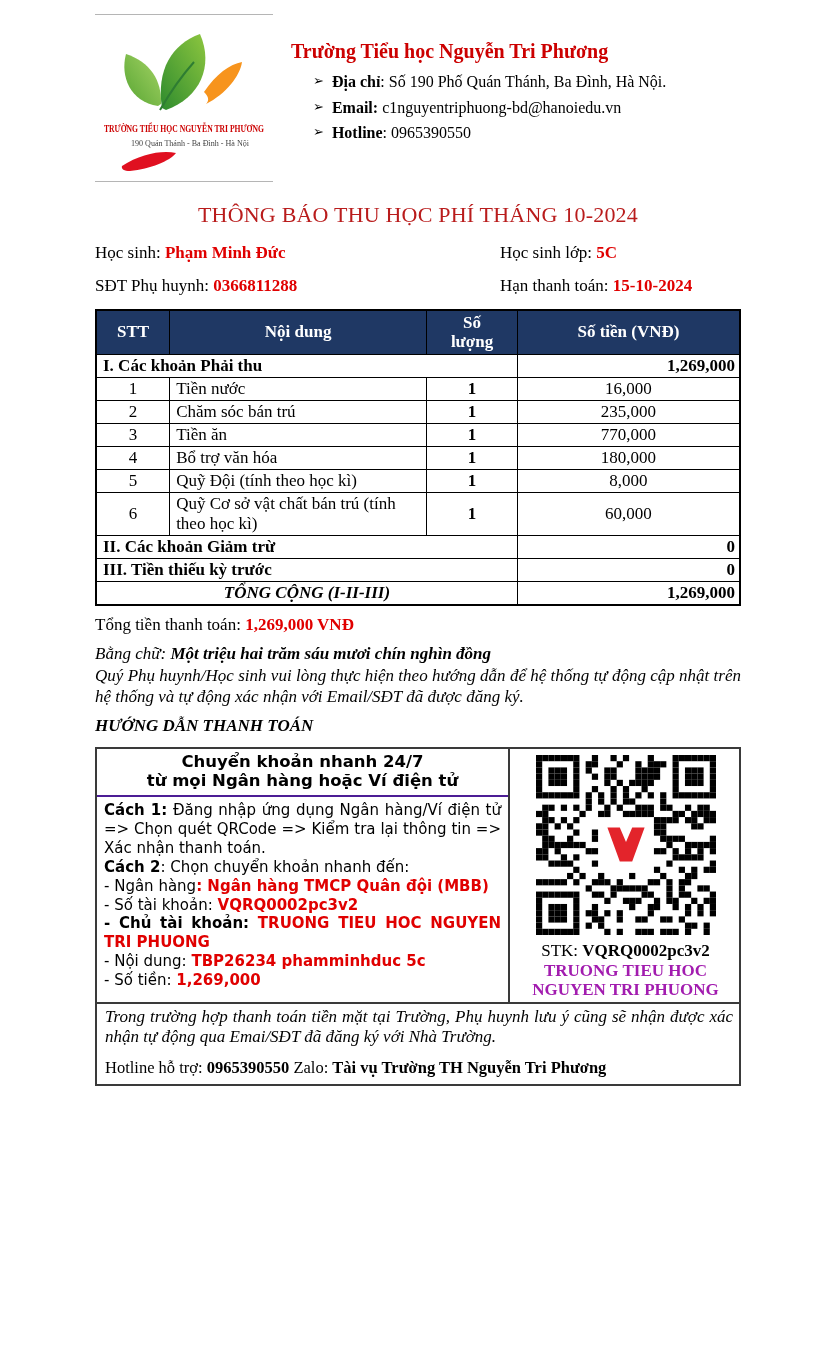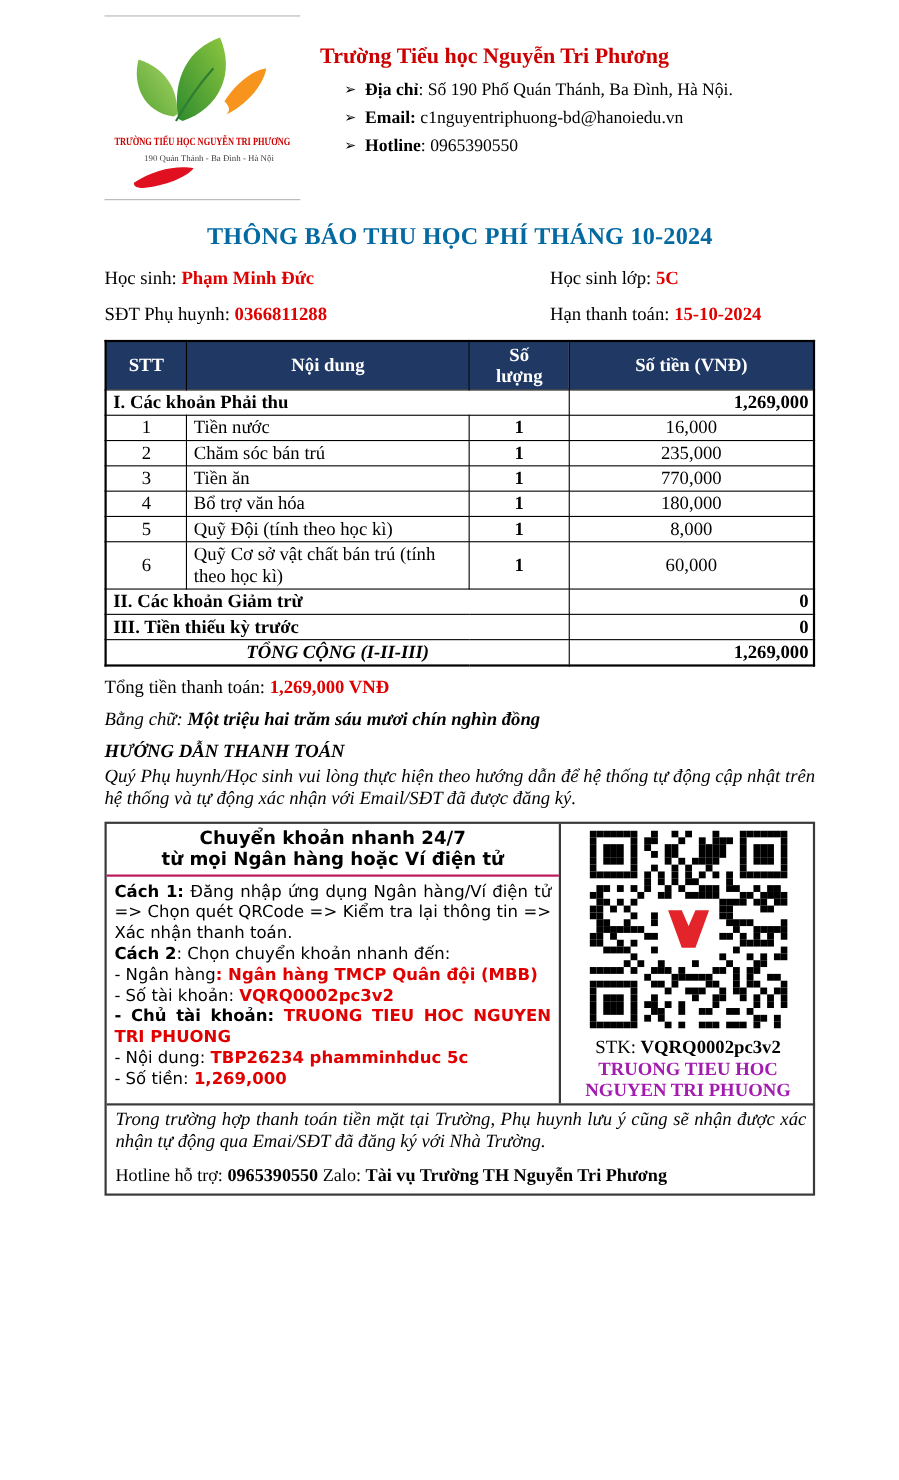--- a/index.html
+++ b/index.html
@@ -19,22 +19,22 @@
   }
   .school-info { padding-left:18px; padding-top:26px; }
   .school-name { font-size:20px; font-weight:bold; color:#cc0000; margin-bottom:6px; }
   .contact-list { list-style:none; margin-left:22px; font-size:16px; line-height:1.6; }
   .contact-list li { display:flex; gap:8px; }
   .bullet { font-size:13px; line-height:1.9; }
   .contact-label { font-weight:bold; }
 
   
   .doc-title {
-    margin-top:20px; text-align:center; color:#0369a1;
-    font-size:22px; font-weight:bold; letter-spacing:.2px;
+    margin-top:20px; text-align:center; color:#b91c1c;
+    font-size:22px; font-weight:normal; letter-spacing:.2px;
   }
 
   
   .student-grid {
     margin-top:14px; display:grid; grid-template-columns:405px 241px;
     row-gap:12px; font-size:17px; line-height:1.25;
   }
   .red-b { color:#e00000; font-weight:bold;margin-top:48px; }
 
   
@@ -62,21 +62,21 @@
   .it { font-style:italic; }
   .b { font-weight:bold; }
   .guide-text { text-align:justify; }
 
   
   .pay-box { margin-top:10px; border:2px solid #3a3a3a; display:grid; grid-template-columns:413px 231px; }
   .pay-left { border-right:2px solid #3a3a3a; }
   .pay-head {
     font-family:"DejaVu Sans", sans-serif; font-weight:bold; font-size:16.5px;
     text-align:center; padding:3px 4px 4px; line-height:1.2;
-    border-bottom:2px solid #be185d;
+    border-bottom:2px solid #4c1d95;
   }
   .pay-body {
     font-family:"DejaVu Sans", sans-serif; font-size:15px; line-height:1.26;
     padding:4px 7px 6px; text-align:justify;
   }
   .pay-right { padding:6px 4px 2px; text-align:center;border-radius:20px; }
   .qr-wrap { display:inline-block; line-height:0; }
   .stk-line { font-size:17px; margin-top:2px; }
   .qr-holder { font-size:17px; font-weight:bold; color:#a21caf; line-height:1.15; }
   .pay-foot { grid-column:1 / 3; border-top:2px solid #3a3a3a; padding:3px 8px 5px; }
@@ -214,22 +214,22 @@
       <tr class="total">
         <td class="label" colspan="3">TỔNG CỘNG (I-II-III)</td>
         <td class="r">1,269,000</td>
       </tr>
     </tbody>
   </table>
 
   <div class="summary">
     <p><span>Tổng tiền thanh toán: </span><span class="red-b">1,269,000 VNĐ</span></p>
     <p><span class="it">Bằng chữ: </span><span class="it b">Một triệu hai trăm sáu mươi chín nghìn đồng</span></p>
+    <p class="it guide-text" style="margin-top:2px">Quý Phụ huynh/Học sinh vui lòng thực hiện theo hướng dẫn để hệ thống tự động cập nhật trên hệ thống và tự động xác nhận với Email/SĐT đã được đăng ký.</p>
     <p class="it b">HƯỚNG DẪN THANH TOÁN</p>
-    <p class="it guide-text" style="margin-top:2px">Quý Phụ huynh/Học sinh vui lòng thực hiện theo hướng dẫn để hệ thống tự động cập nhật trên hệ thống và tự động xác nhận với Email/SĐT đã được đăng ký.</p>
   </div>
 
   <div class="pay-box">
     <div class="pay-left">
       <div class="pay-head">
         <div>Chuyển khoản nhanh 24/7</div>
         <div>từ mọi Ngân hàng hoặc Ví điện tử</div>
       </div>
       <div class="pay-body">
         <div><span class="b">Cách 1:</span><span> Đăng nhập ứng dụng Ngân hàng/Ví điện tử =&gt; Chọn quét QRCode =&gt; Kiểm tra lại thông tin =&gt; Xác nhận thanh toán.</span></div>

